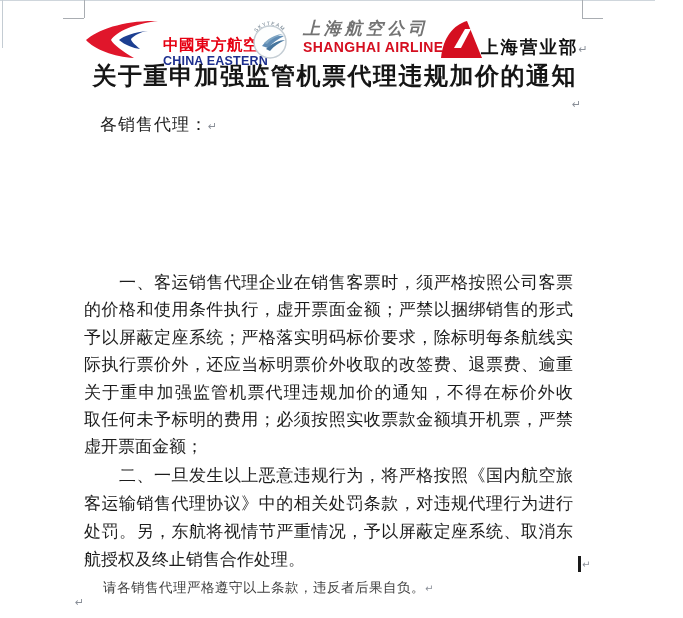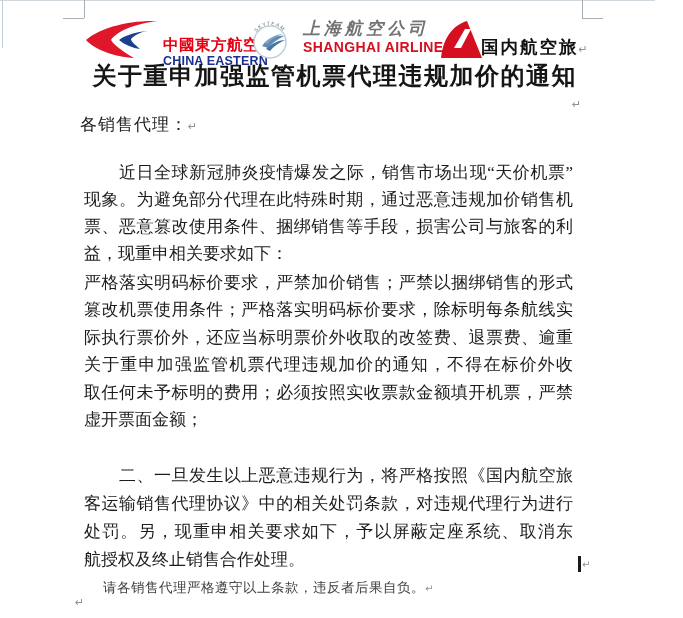--- a/index.html
+++ b/index.html
@@ -37,21 +37,21 @@
 
   .pilcrow{color:#8a8f98;font-family:"DejaVu Sans",sans-serif;font-weight:normal;}
   .pw-inline{font-size:11px;letter-spacing:0;}
   .pw-abs{position:absolute;font-size:11px;}
 
   
   .doc-title{
     position:absolute;left:80px;top:60px;width:497px;text-align:right;
     font-size:24px;font-weight:bold;letter-spacing:1.5px;color:#151515;white-space:nowrap;
   }
-  .salutation{position:absolute;left:80px;top:113px;font-size:17px;letter-spacing:1px;}
+  .salutation{position:absolute;left:100px;top:113px;font-size:17px;letter-spacing:1px;}
   .para{position:absolute;left:84px;width:489px;font-size:17px;color:#1c1c1c;}
   .para .jl{text-align:justify;text-align-last:justify;text-justify:inter-character;}
   .para .el{text-align:left;text-align-last:left;}
   .para .ind{padding-left:35px;}
   #para1{top:159px;line-height:27px;}
   #para2{top:269px;line-height:27.4px;}
   #para3{top:462px;line-height:28px;}
   .footer-note{position:absolute;left:103px;top:579px;font-size:13.5px;color:#3f3f3f;letter-spacing:0.5px;}
   .cursor-bar{position:absolute;left:578px;top:556px;width:3px;height:16px;background:#1a1a1a;}
 </style>
@@ -100,47 +100,42 @@
     <div class="sha-en">SHANGHAI AIRLINES</div>
   </div>
 
   <div class="hdr-tail">
     <svg width="46" height="40" viewBox="0 0 46 40">
       <path d="M4,38 C6,18 16,5 30,1 L45,38 Z" fill="#d50f20"></path>
       <polygon points="17,28 28,9 34,9 24,28" fill="#ffffff"></polygon>
     </svg>
   </div>
 
-  <div class="dept"><span>国内航空旅</span><span class="pilcrow pw-inline">↵</span></div>
+  <div class="dept"><span>上海营业部</span><span class="pilcrow pw-inline">↵</span></div>
 
   <div class="doc-title">关于重申加强监管机票代理违规加价的通知</div>
   <span class="pilcrow pw-abs" style="left:572px;top:98px;">↵</span>
 
   <div class="salutation"><span>各销售代理：</span><span class="pilcrow pw-inline">↵</span></div>
 
-  <div class="para" id="para1">
-    <div class="jl ind">近日全球新冠肺炎疫情爆发之际，销售市场出现“天价机票”</div>
-    <div class="jl">现象。为避免部分代理在此特殊时期，通过恶意违规加价销售机</div>
-    <div class="jl">票、恶意篡改使用条件、捆绑销售等手段，损害公司与旅客的利</div>
-    <div class="el">益，现重申相关要求如下：</div>
-  </div>
 
   <div class="para" id="para2">
-    <div class="jl">严格落实明码标价要求，严禁加价销售；严禁以捆绑销售的形式</div>
-    <div class="jl">篡改机票使用条件；严格落实明码标价要求，除标明每条航线实</div>
+    <div class="jl ind">一、客运销售代理企业在销售客票时，须严格按照公司客票</div>
+    <div class="jl">的价格和使用条件执行，虚开票面金额；严禁以捆绑销售的形式</div>
+    <div class="jl">予以屏蔽定座系统；严格落实明码标价要求，除标明每条航线实</div>
     <div class="jl">际执行票价外，还应当标明票价外收取的改签费、退票费、逾重</div>
     <div class="jl">关于重申加强监管机票代理违规加价的通知，不得在标价外收</div>
     <div class="jl">取任何未予标明的费用；必须按照实收票款金额填开机票，严禁</div>
     <div class="el">虚开票面金额；</div>
   </div>
 
   <div class="para" id="para3">
     <div class="jl ind">二、一旦发生以上恶意违规行为，将严格按照《国内航空旅</div>
     <div class="jl">客运输销售代理协议》中的相关处罚条款，对违规代理行为进行</div>
-    <div class="jl">处罚。另，现重申相关要求如下，予以屏蔽定座系统、取消东</div>
+    <div class="jl">处罚。另，东航将视情节严重情况，予以屏蔽定座系统、取消东</div>
     <div class="el">航授权及终止销售合作处理。</div>
   </div>
 
   <div class="cursor-bar"></div>
   <span class="pilcrow pw-abs" style="left:582px;top:559px;font-size:10px;">↵</span>
 
   <div class="footer-note"><span>请各销售代理严格遵守以上条款，违反者后果自负。</span><span class="pilcrow pw-inline" style="font-size:10px;">↵</span></div>
   <span class="pilcrow pw-abs" style="left:75px;top:596px;font-size:11px;">↵</span>
 
 </div>

